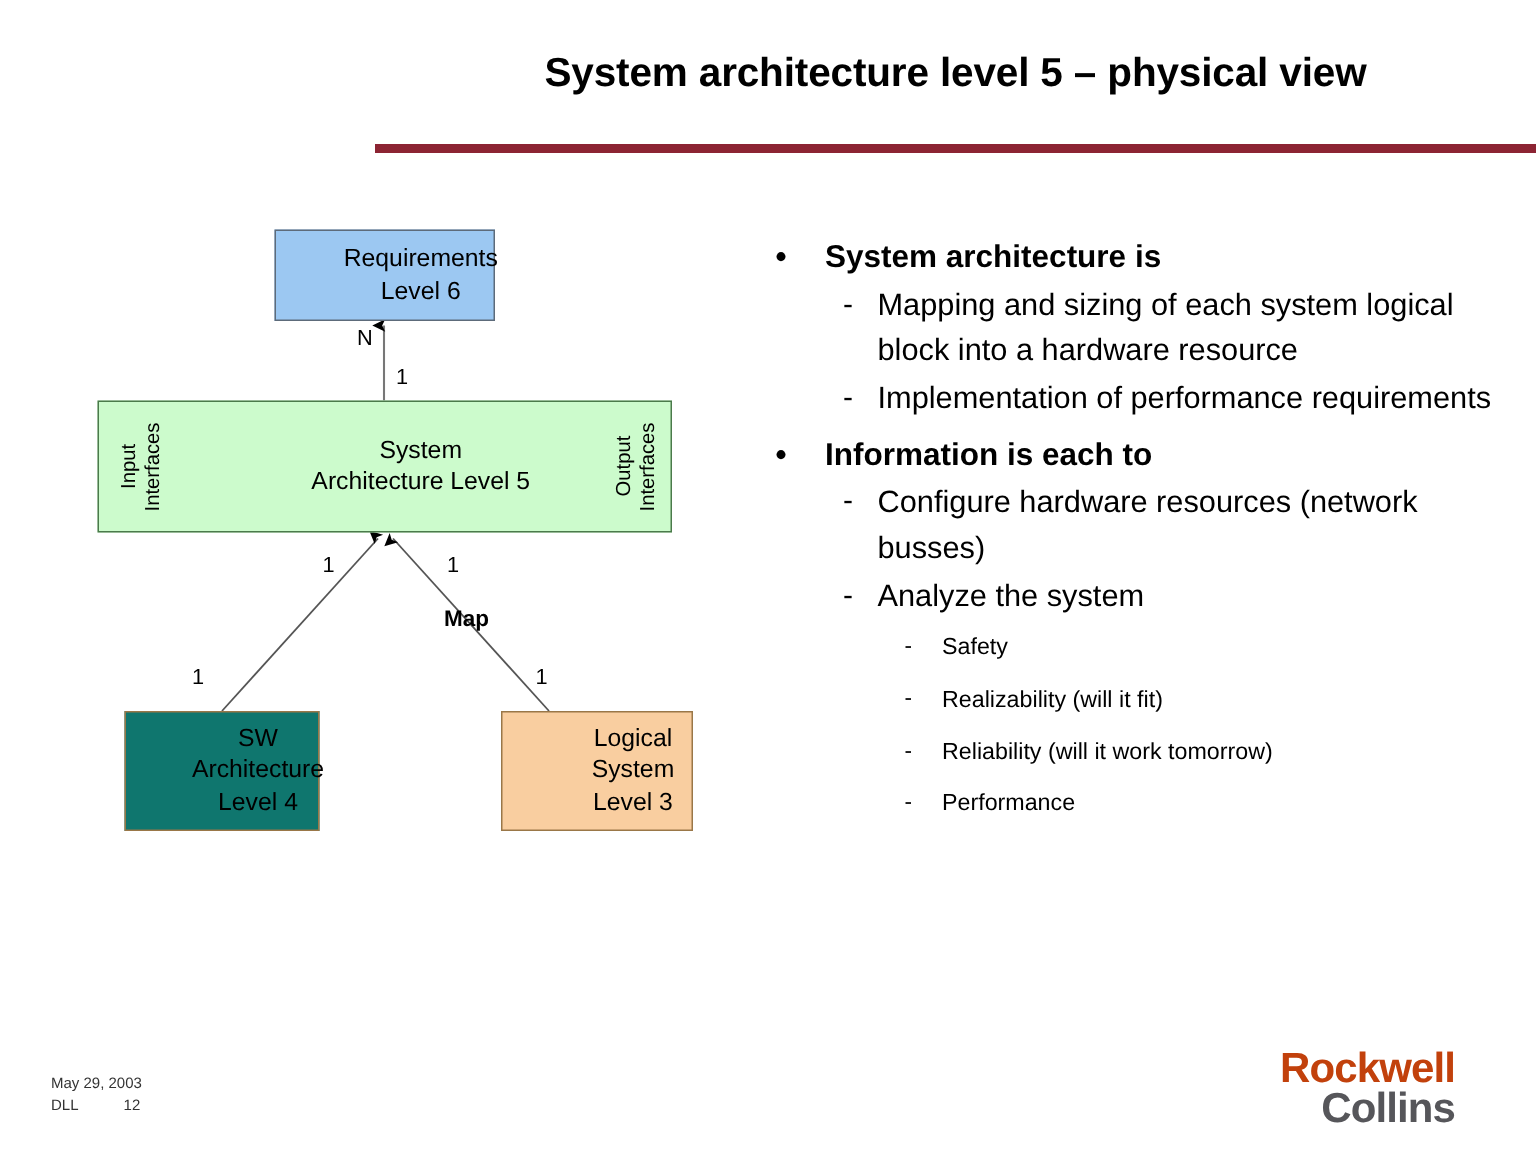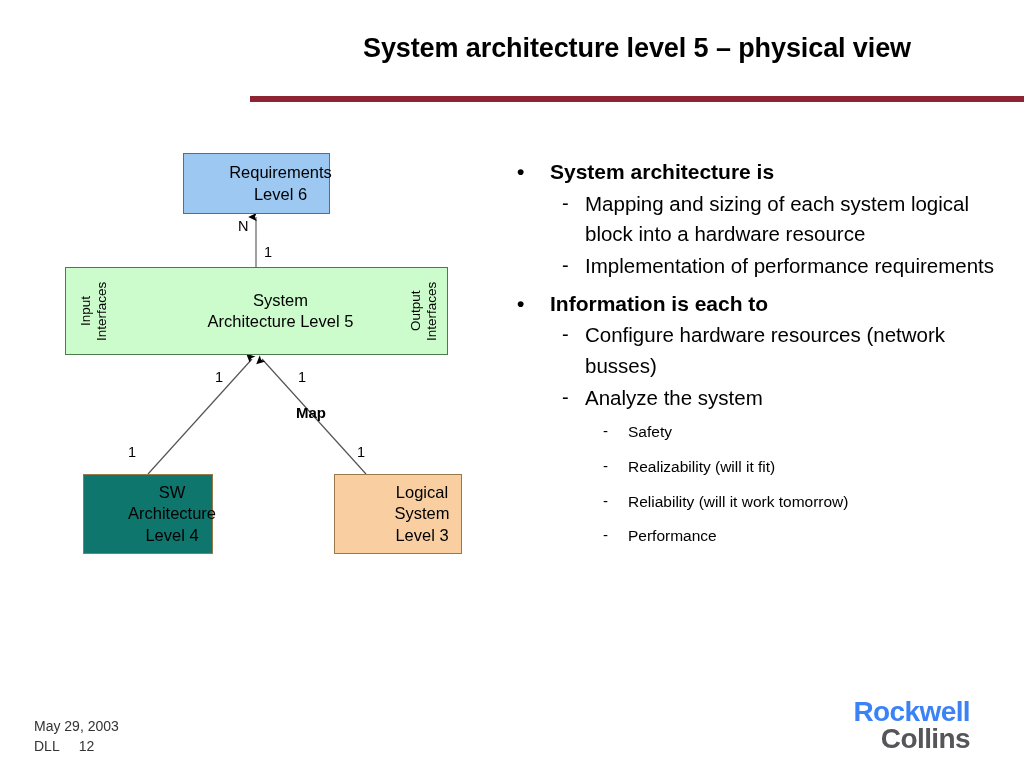--- a/index.html
+++ b/index.html
@@ -189,41 +189,41 @@
     left: 98px;
     top: 0;
     font-size: 15px;
   }
 
   
   .footer {
     position: absolute;
     left: 34px;
     top: 716px;
-    font-size: 14px;
+    font-size: 10px;
     line-height: 1.45;
     color: #333333;
   }
   .footer .line2 {
     display: flex;
-    gap: 19px;
+    gap: 30px;
   }
 
   .logo {
     position: absolute;
     left: 800px;
     top: 698px;
     width: 170px;
     text-align: right;
     line-height: 0.97;
   }
   .logo .rockwell {
     font-size: 28px;
     font-weight: bold;
-    color: #3b82f6;
+    color: #c2410c;
     letter-spacing: -0.6px;
     display: block;
   }
   .logo .collins {
     font-size: 28px;
     font-weight: bold;
     color: #56565A;
     letter-spacing: -0.6px;
     display: block;
   }

